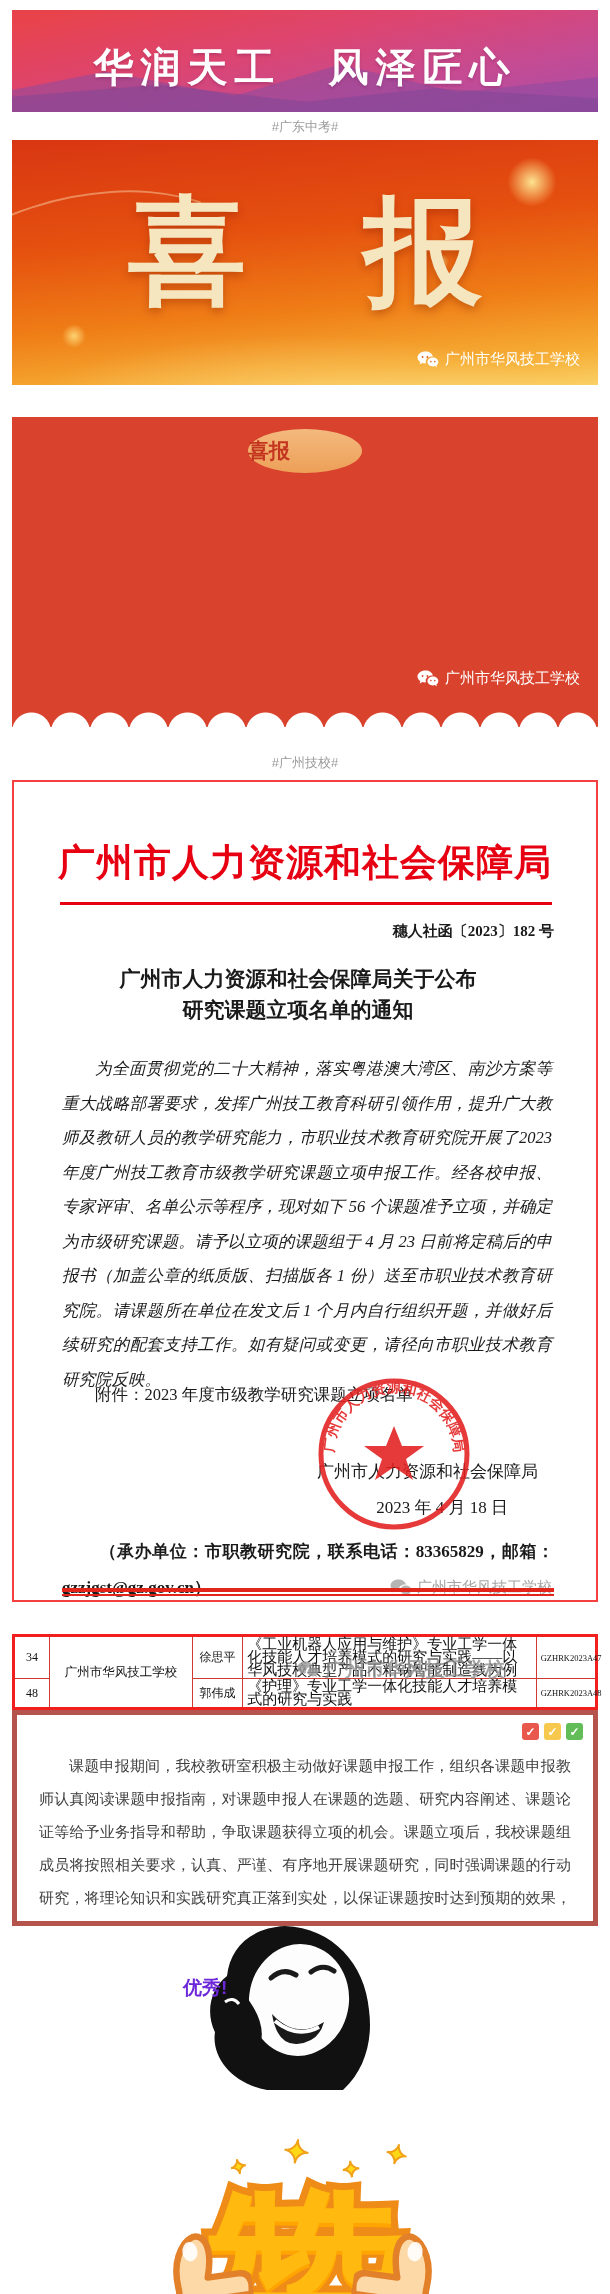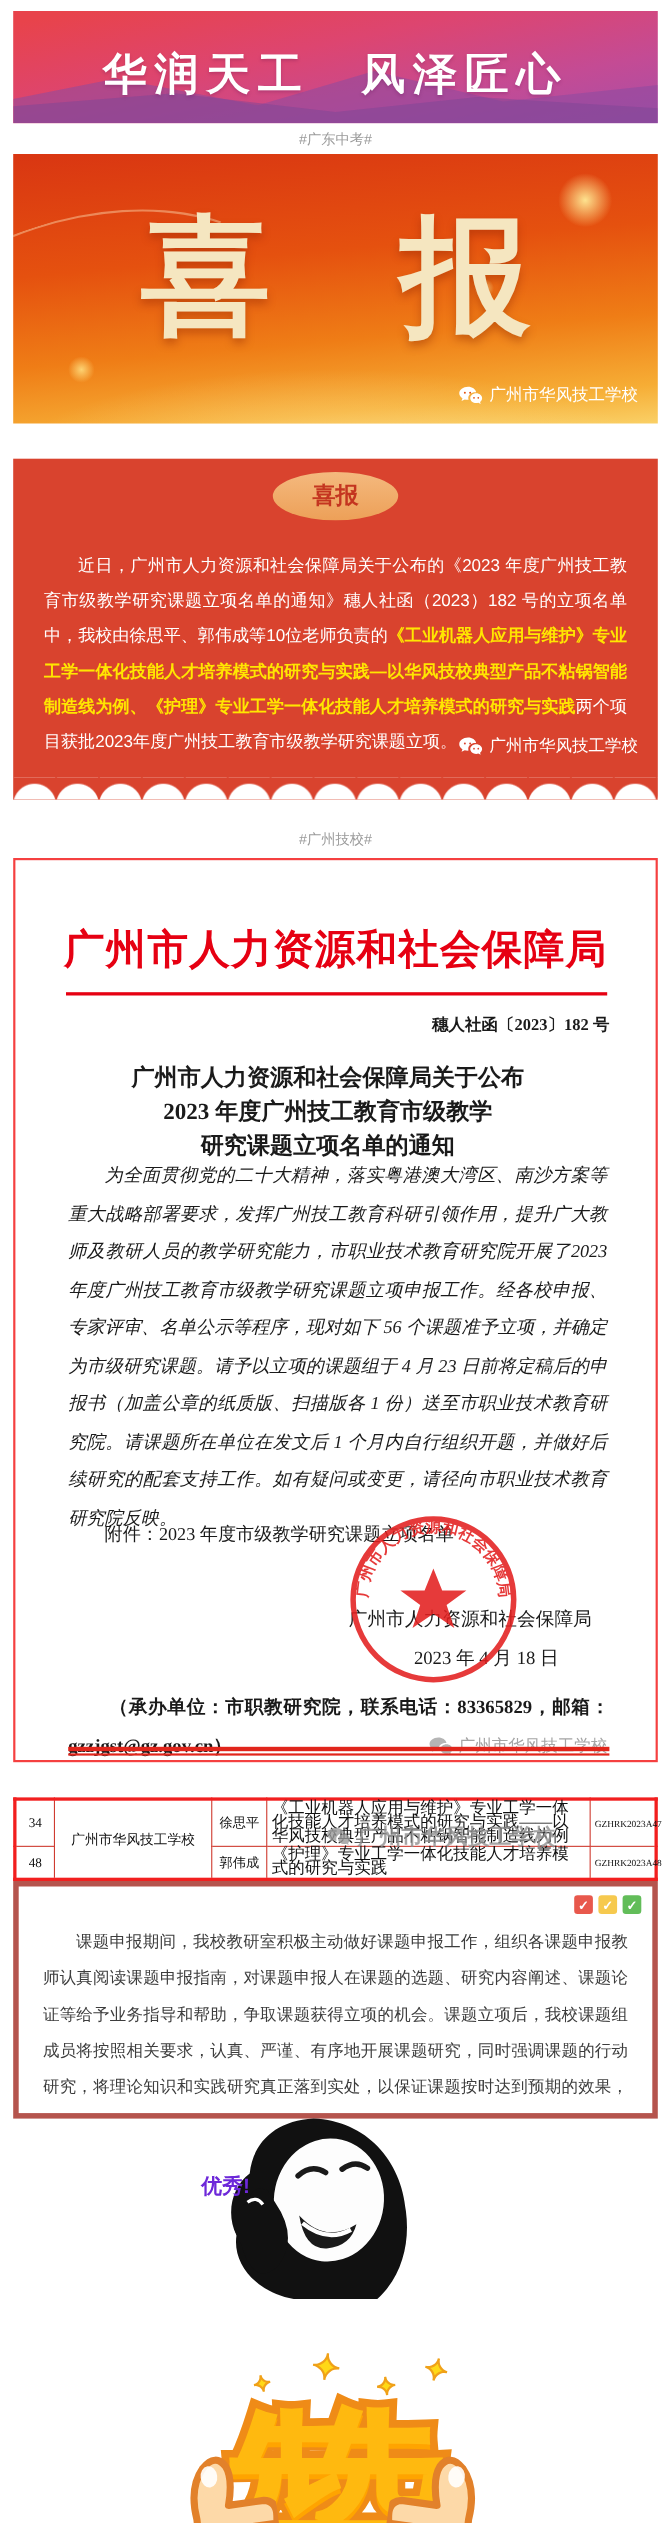--- a/index.html
+++ b/index.html
@@ -34,21 +34,21 @@
     font-family:"Liberation Serif", serif; font-weight:900; font-size:118px; line-height:130px;
     color:#f5e6c0; text-shadow:0 4px 8px rgba(130,30,0,.35); }
   .credit { position:absolute; right:18px; display:flex; align-items:center; gap:6px; color:#fff; font-size:15px; }
   .hero .credit { top:210px; }
 
   .bubble-icon { width:22px; height:17px; display:inline-block; }
 
   
   .red-section { position:absolute; left:12px; top:417px; width:586px; height:310px; background:#d9432e; }
   .badge { position:absolute; left:50%; transform:translateX(-50%); top:12px; width:114px; height:44px;
-    background:linear-gradient(180deg,#f4b97e,#eda058); border-radius:50%; text-align:center; line-height:44px;
+    background:linear-gradient(180deg,#f4b97e,#eda058); border-radius:50%; text-align:left; line-height:44px;
     color:#c43520; font-size:21px; font-weight:700; }
   .red-section .para { position:absolute; left:28px; right:28px; top:82px; color:#fff; font-size:15.5px;
     line-height:32px; text-align:justify; text-indent:2em; }
   .red-section .para .hl { color:#ffe600; font-weight:700; }
   .red-section .credit { top:252px; }
   .scallops { position:absolute; bottom:0; left:0; right:0; height:20px;
     background-image:radial-gradient(circle 20px at 19.5px 25px, #fff 19px, rgba(255,255,255,0) 20px);
     background-size:39px 20px; background-repeat:repeat-x; }
 
   
@@ -140,21 +140,20 @@
           <circle cx="10.4" cy="6" r="0.9" fill="#e5510f"></circle>
         <circle cx="13.9" cy="10.6" r="0.8" fill="#e5510f"></circle>
           <circle cx="17.8" cy="10.6" r="0.8" fill="#e5510f"></circle>
       </svg>
       <span>广州市华风技工学校</span>
     </div>
   </div>
 
   <div class="red-section">
     <div class="badge">喜报</div>
-    <div class="para"><span>近日，广州市人力资源和社会保障局关于公布的《2023 年度广州技工教育市级教学研究课题立项名单的通知》穗人社函（2023）182 号的立项名单中，我校由徐思平、郭伟成等10位老师负责的</span><span class="hl">《工业机器人应用与维护》专业工学一体化技能人才培养模式的研究与实践—以华风技校典型产品不粘锅智能制造线为例、《护理》专业工学一体化技能人才培养模式的研究与实践</span><span>两个项目获批2023年度广州技工教育市级教学研究课题立项。</span></div>
     <div class="credit">
       <svg class="bubble-icon" viewBox="0 0 22 17">
         <path d="M8.5,0.5 C4,0.5 0.5,3.2 0.5,6.5 c0,1.9 1.1,3.5 2.9,4.6 l-0.8,2.4 2.9-1.4 c0.8,0.2 1.6,0.3 2.5,0.3 0.3,0 0.7,0 1,-0.1 -0.2,-0.5 -0.3,-1 -0.3,-1.6 0,-2.9 2.8,-5.2 6.3,-5.2 0.3,0 0.6,0 0.9,0.1 C15.4,2.6 12.3,0.5 8.5,0.5 z" fill="#fff"></path>
         <path d="M15.9,6.6 c-3,0 -5.4,2 -5.4,4.4 0,2.4 2.4,4.4 5.4,4.4 0.7,0 1.3,-0.1 1.9,-0.3 l2.2,1.1 -0.6,-1.8 c1.2,-0.8 1.9,-2 1.9,-3.4 0,-2.4 -2.4,-4.4 -5.4,-4.4z" fill="#fff"></path>
         <circle cx="5.6" cy="6" r="0.9" fill="#d9432e"></circle>
           <circle cx="10.4" cy="6" r="0.9" fill="#d9432e"></circle>
         <circle cx="13.9" cy="10.6" r="0.8" fill="#d9432e"></circle>
           <circle cx="17.8" cy="10.6" r="0.8" fill="#d9432e"></circle>
       </svg>
       <span>广州市华风技工学校</span>
@@ -163,21 +162,20 @@
   </div>
 
   <div class="hashtag hashtag2">#广州技校#</div>
 
   <div class="doc">
     <div class="agency">广州市人力资源和社会保障局</div>
     <div class="rule"></div>
     <div class="docnum">穗人社函〔2023〕182 号</div>
     <div class="title">
       <div>广州市人力资源和社会保障局关于公布</div>
-      <div>2023 年度广州技工教育市级教学</div>
       <div>研究课题立项名单的通知</div>
     </div>
     <div class="bodytext">
       <div class="indent">为全面贯彻党的二十大精神，落实粤港澳大湾区、南沙方案等重大战略部署要求，发挥广州技工教育科研引领作用，提升广大教师及教研人员的教学研究能力，市职业技术教育研究院开展了2023 年度广州技工教育市级教学研究课题立项申报工作。经各校申报、专家评审、名单公示等程序，现对如下 56 个课题准予立项，并确定为市级研究课题。请予以立项的课题组于 4 月 23 日前将定稿后的申报书（加盖公章的纸质版、扫描版各 1 份）送至市职业技术教育研究院。请课题所在单位在发文后 1 个月内自行组织开题，并做好后续研究的配套支持工作。如有疑问或变更，请径向市职业技术教育研究院反映。</div>
     </div>
     <div class="attach">附件：2023 年度市级教学研究课题立项名单</div>
     <div class="signer">广州市人力资源和社会保障局</div>
     <div class="date">2023 年 4 月 18 日</div>
     <div class="contact">（承办单位：市职教研究院，联系电话：83365829，邮箱：gzzjgst@gz.gov.cn）</div>
     <div class="wm">

